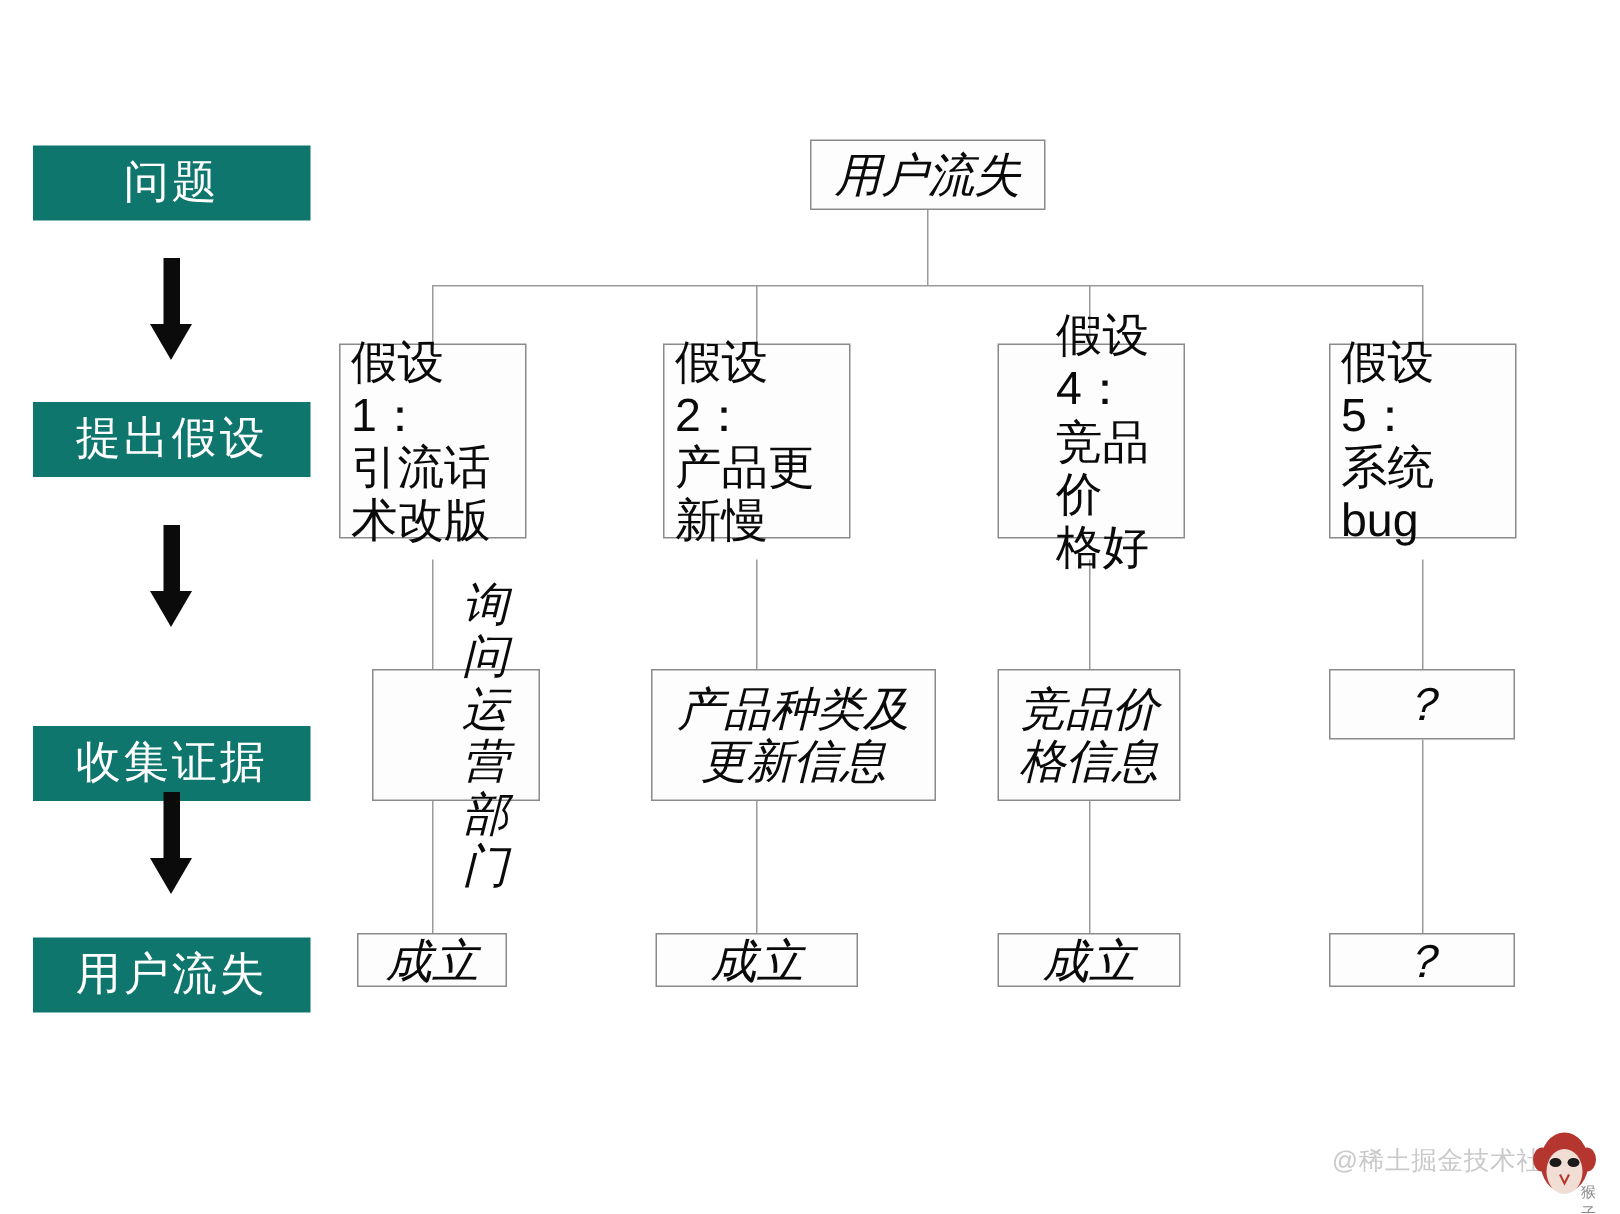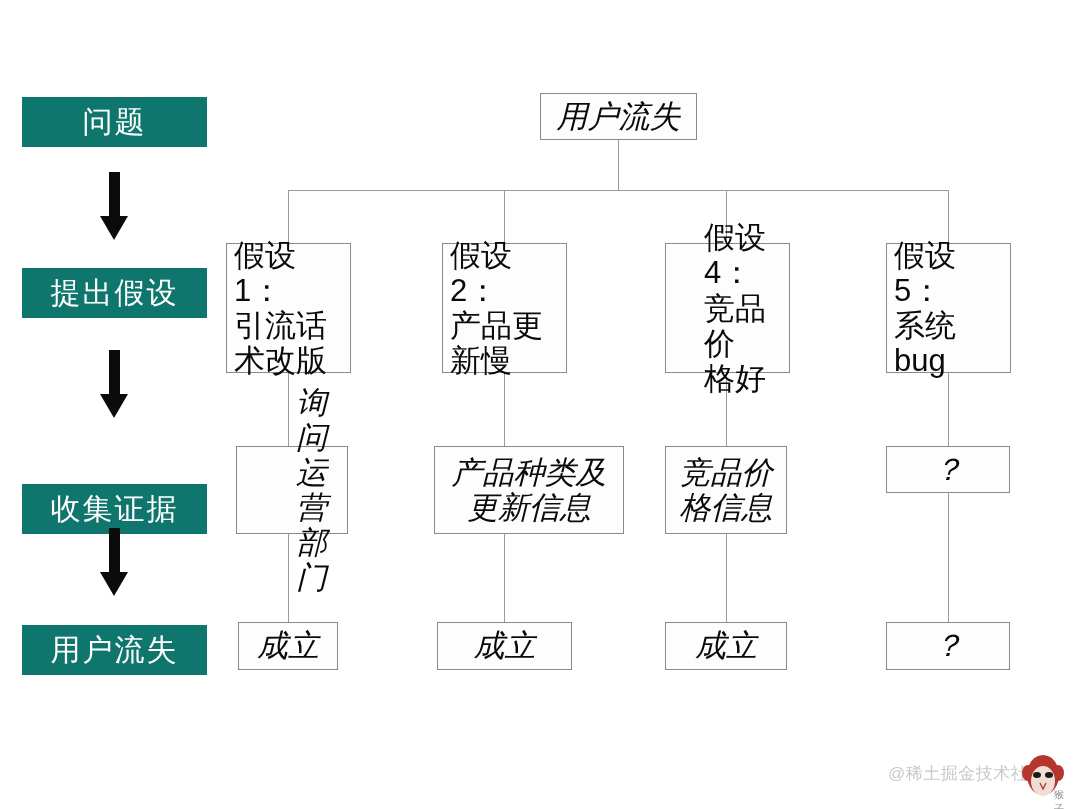--- a/index.html
+++ b/index.html
@@ -84,35 +84,35 @@
     white-space: pre-line;
   }
   .node.center { align-items: center; text-align: center; font-style: italic; }
   .node.left   { align-items: flex-start; text-align: left; }
 
   
   #node-root {
     left: 540px; top: 93px; width: 157px; height: 47px;
   }
   
-  .hypo { top: 243px; width: 125px; height: 130px; }
+  .hypo { top: 229px; width: 125px; height: 130px; }
   #node-h1 { left: 226px; }
   #node-h2 { left: 442px; }
   #node-h4 { left: 665px; padding-left: 38px; }
   #node-h5 { left: 886px; }
 
   
   .evi { top: 446px; height: 88px; }
-  #node-e1 { left: 236px; width: 112px; padding-left: 46px; }
+  #node-e1 { left: 248px; width: 112px; padding-left: 46px; }
   #node-e2 { left: 434px; width: 190px; }
   #node-e3 { left: 665px; width: 122px; }
   #node-e4 { left: 886px; width: 124px; height: 47px; top: 446px; }
 
   
-  .conc { top: 622px; height: 48px; }
+  .conc { top: 622px; height: 36px; }
   #node-c1 { left: 238px; width: 100px; }
   #node-c2 { left: 437px; width: 135px; }
   #node-c3 { left: 665px; width: 122px; }
   #node-c4 { left: 886px; width: 124px; }
 
   
   .conn {
     position: absolute;
     background: #9a9a9a;
   }

